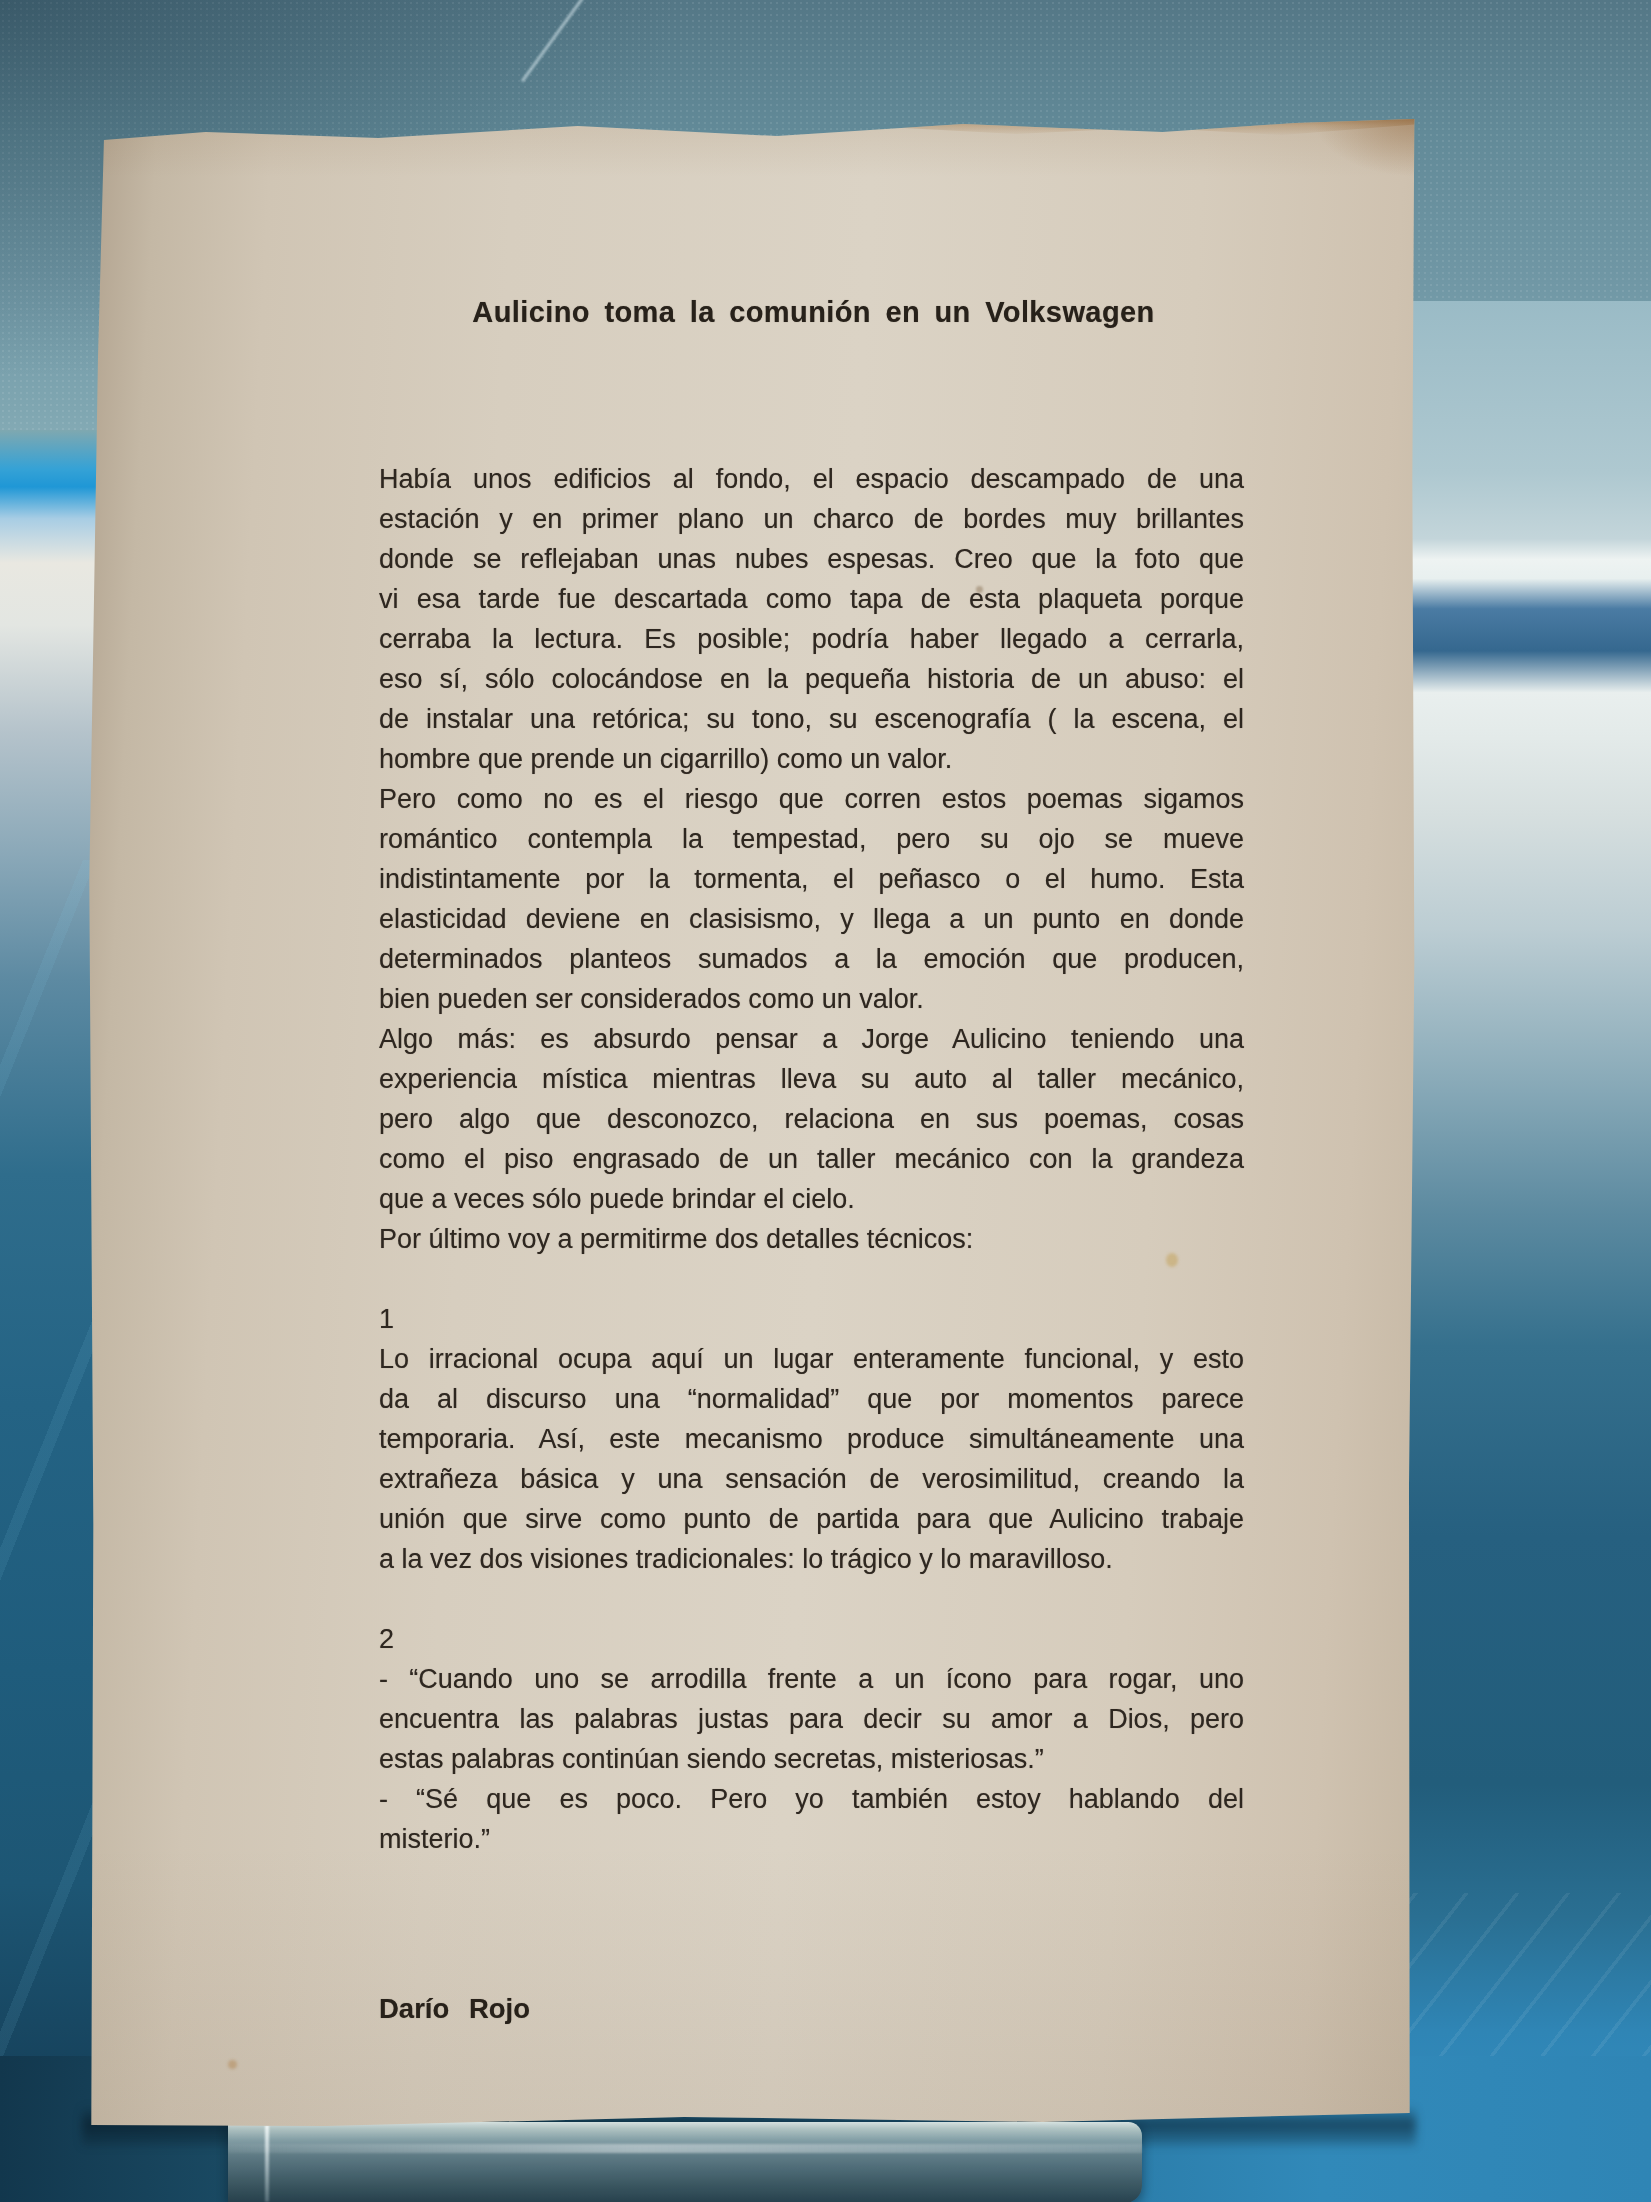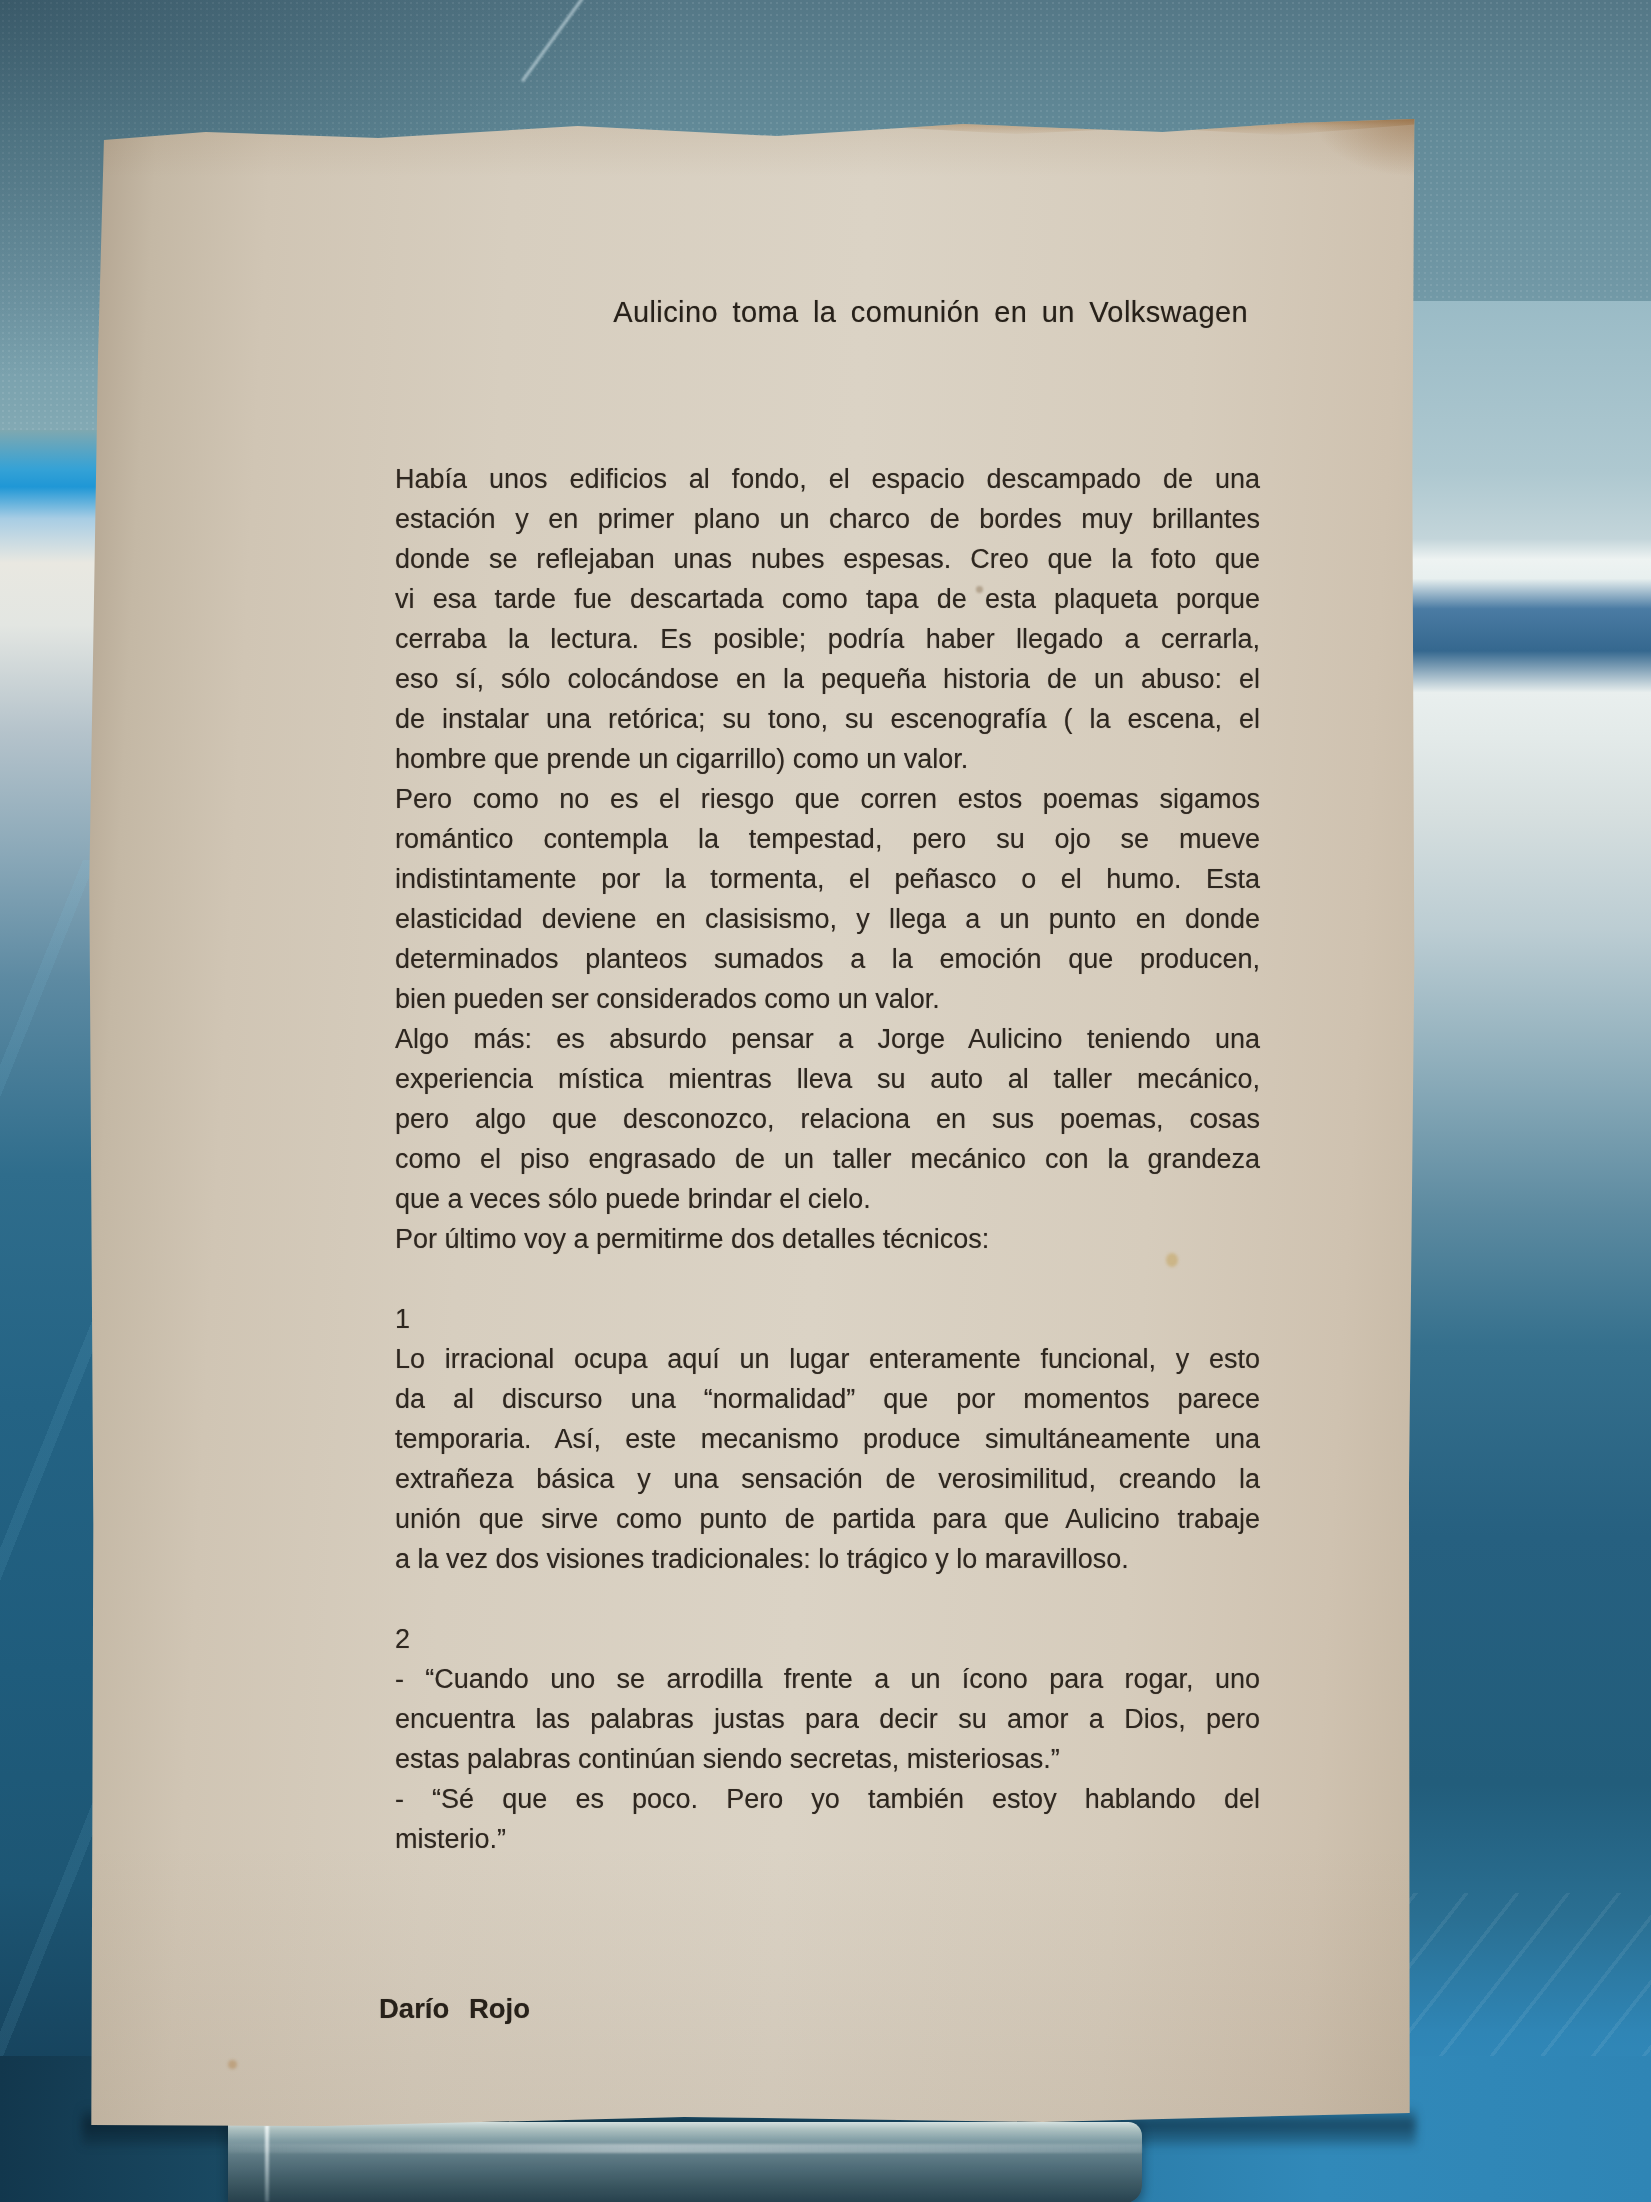--- a/index.html
+++ b/index.html
@@ -57,23 +57,23 @@
     background:linear-gradient(180deg,rgba(146,100,52,0.85) 0%,rgba(160,118,70,0.45) 45%,rgba(160,118,70,0) 100%);
     clip-path:polygon(0 28%,6% 55%,14% 30%,25% 70%,36% 35%,48% 80%,58% 45%,70% 90%,80% 55%,90% 95%,100% 40%,100% 0,0 0);}
   .corner-stain{position:absolute;right:0;top:0;width:103px;height:60px;
     background:radial-gradient(ellipse at 100% 0%,rgba(140,95,50,0.45),rgba(140,95,50,0) 70%);}
   .blemish{position:absolute;border-radius:50%;}
   .b1{left:1080px;top:1136px;width:12px;height:13.8px;background:rgba(190,150,60,0.4);filter:blur(1.7px);}
   .b2{left:890px;top:469px;width:6.9px;height:6.9px;background:rgba(110,80,45,0.35);filter:blur(0.9px);}
   .b3{left:142px;top:1943px;width:8.6px;height:8.6px;background:rgba(170,120,60,0.4);filter:blur(1.7px);}
 
   .doc-title{position:absolute;left:293px;top:179px;width:869px;margin:0;
-    font-size:29px;font-weight:normal;text-align:right;letter-spacing:0.4px;word-spacing:6px;
+    font-size:29px;font-weight:bold;text-align:center;letter-spacing:0.4px;word-spacing:6px;
     color:#27211a;text-shadow:0 0 0.9px rgba(40,30,20,0.45);}
-  .body-text{position:absolute;left:309px;top:342px;width:865px;
+  .body-text{position:absolute;left:293px;top:342px;width:865px;
     font-size:27px;line-height:40px;text-shadow:0 0 0.9px rgba(40,30,20,0.4);}
   .ln{height:40px;text-align:justify;text-align-last:justify;white-space:nowrap;}
   .ln.end{text-align:right;text-align-last:left;white-space:normal;}
   .ln.gap{margin-top:40px;}
   .signature{position:absolute;left:293px;top:1876px;width:865px;height:40px;
     font-size:27.5px;font-weight:bold;padding-right:53px;box-sizing:border-box;
     word-spacing:12px;color:#27211a;text-shadow:0 0 0.9px rgba(40,30,20,0.45);}
 </style>
 </head>
 <body>

